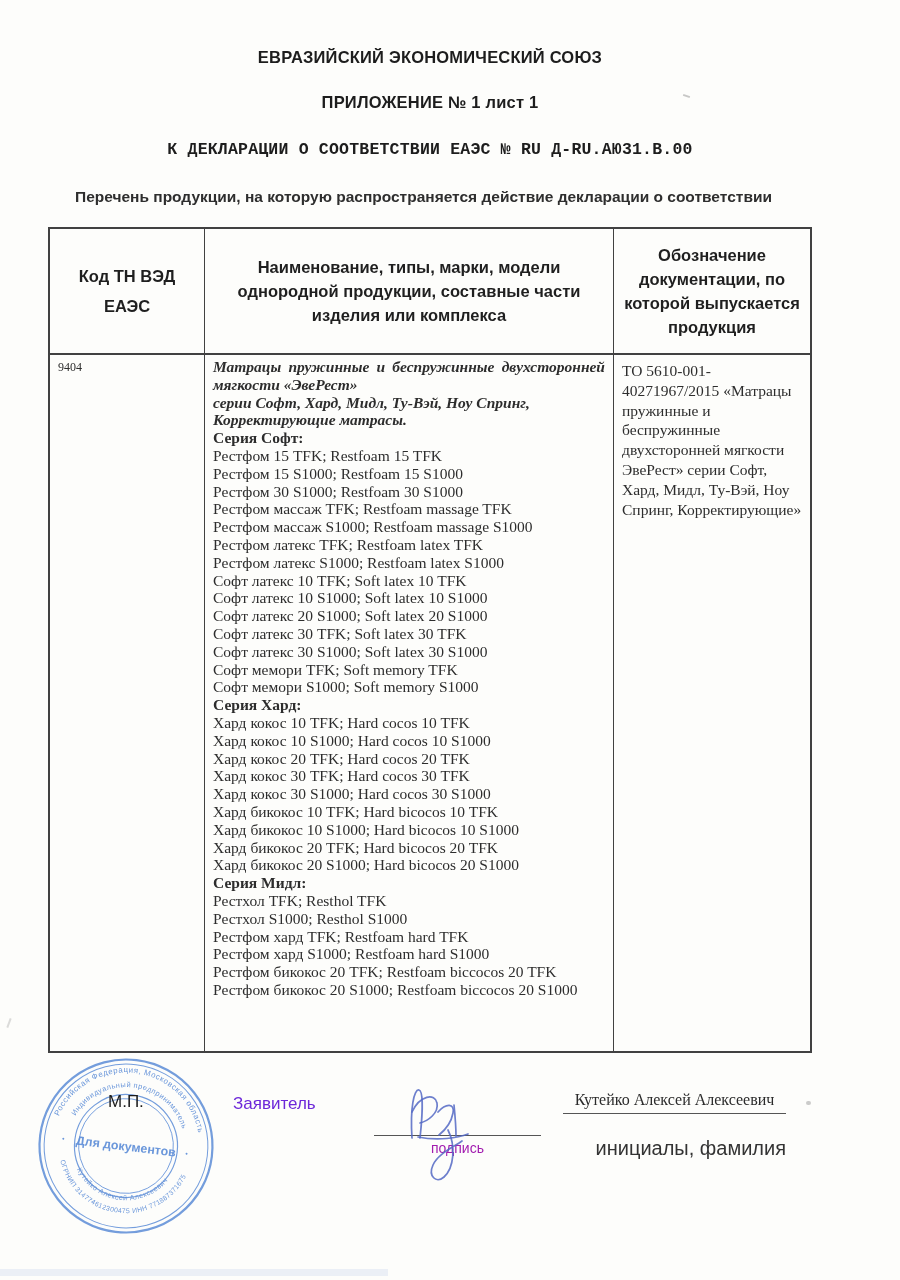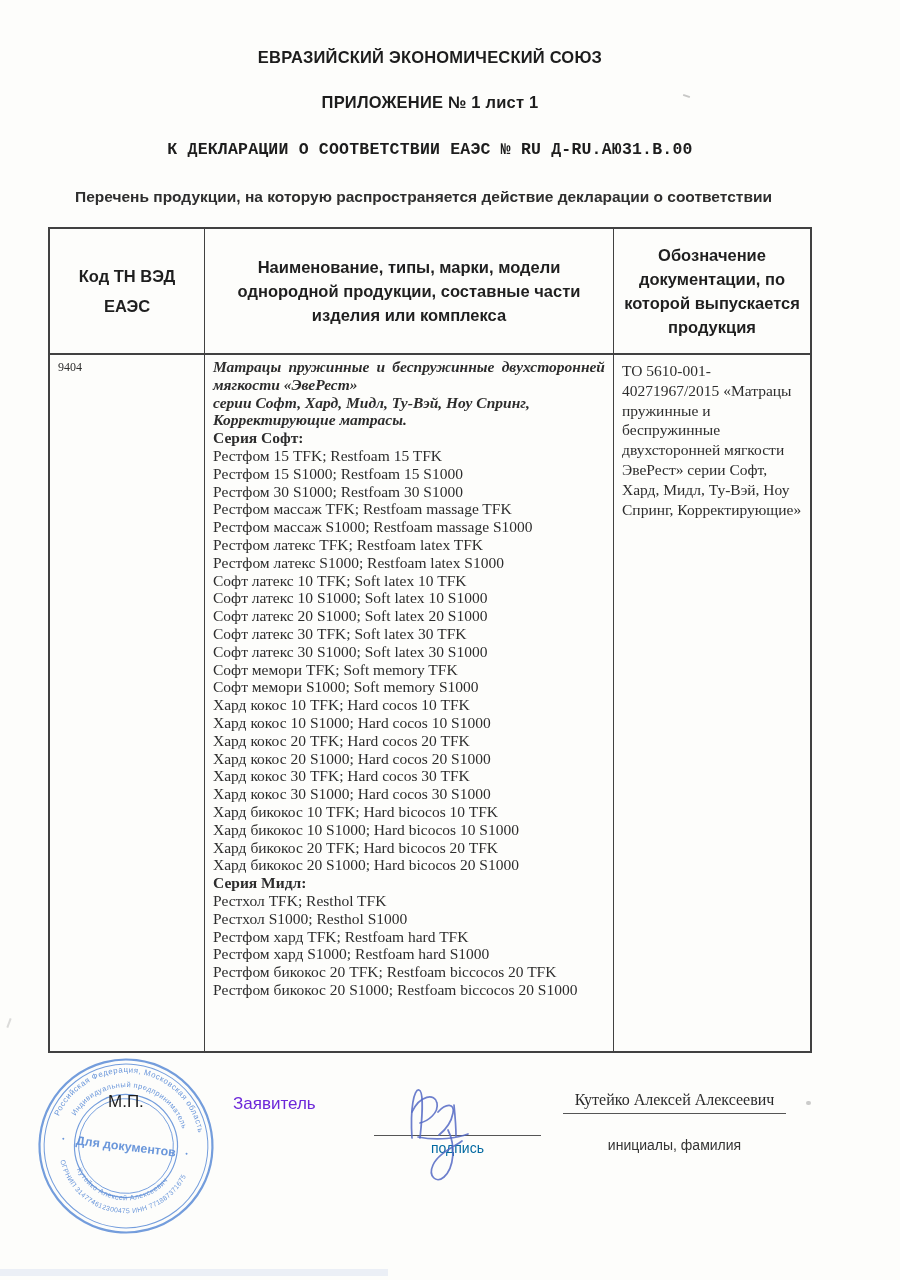--- a/index.html
+++ b/index.html
@@ -37,26 +37,26 @@
   .lead{font-weight:bold;font-style:italic;text-align:justify;}
   .lead.last{text-align:left;}
   .sec-title{font-weight:bold;}
   .docref{line-height:19.8px;padding-top:6px;}
   
   .mp{position:absolute;left:108px;top:1092px;font-size:17px;color:#1c1c1c;z-index:5;}
   .applicant{position:absolute;left:233px;top:1094px;font-size:17px;color:#6d28d9;}
   .sigline{position:absolute;left:374px;top:1097px;width:167px;height:38px;
            border-bottom:1.6px solid #555;}
   .sigcap{position:absolute;left:374px;top:1140px;width:167px;text-align:center;
-          font-size:14px;color:#0369a1;}
+          font-size:14px;color:#a21caf;}
   .nameblock{position:absolute;left:563px;top:1090px;width:223px;text-align:center;
              font-family:"Liberation Serif",serif;font-size:16px;color:#2b2b2b;line-height:20px;
              border-bottom:1.6px solid #555;padding-bottom:3px;}
-  .namecap{position:absolute;left:563px;top:1137px;width:223px;text-align:center;
-           font-size:14px;color:#333;}
+  .namecap{position:absolute;left:563px;top:1137px;width:223px;text-align:right;
+           font-size:20px;color:#333;}
   .stamp{position:absolute;left:34px;top:1054px;width:184px;height:184px;
          transform:rotate(7deg);opacity:.92;z-index:3;}
   .signature{position:absolute;left:398px;top:1080px;z-index:4;}
   .scan-strip{position:absolute;left:0;top:1269px;width:388px;height:7px;
               background:#dfe6f4;opacity:.6;}
   .speck{position:absolute;background:#9a9a9a;opacity:.55;}
   .sp1{left:683px;top:95px;width:7px;height:2px;transform:rotate(18deg);}
   .sp2{left:527px;top:366px;width:5px;height:2px;transform:rotate(-35deg);opacity:.4;}
   .sp3{left:8px;top:1018px;width:2px;height:10px;transform:rotate(20deg);opacity:.35;}
   .sp4{left:806px;top:1101px;width:5px;height:4px;border-radius:2px;opacity:.5;}
@@ -91,24 +91,24 @@
             <div class="item">Рестфом массаж S1000; Restfoam massage S1000</div>
             <div class="item">Рестфом латекс TFK; Restfoam latex TFK</div>
             <div class="item">Рестфом латекс S1000; Restfoam latex S1000</div>
             <div class="item">Софт латекс 10 TFK; Soft latex 10 TFK</div>
             <div class="item">Софт латекс 10 S1000; Soft latex 10 S1000</div>
             <div class="item">Софт латекс 20 S1000; Soft latex 20 S1000</div>
             <div class="item">Софт латекс 30 TFK; Soft latex 30 TFK</div>
             <div class="item">Софт латекс 30 S1000; Soft latex 30 S1000</div>
             <div class="item">Софт мемори TFK; Soft memory TFK</div>
             <div class="item">Софт мемори S1000; Soft memory S1000</div>
+            <div class="sec-title">Серия Хард:</div>
             <div class="item">Хард кокос 10 TFK; Hard cocos 10 TFK</div>
             <div class="item">Хард кокос 10 S1000; Hard cocos 10 S1000</div>
             <div class="item">Хард кокос 20 TFK; Hard cocos 20 TFK</div>
-            <div class="item">Хард кокос 20 S1000; Hard cocos 20 S1000</div>
             <div class="item">Хард кокос 30 TFK; Hard cocos 30 TFK</div>
             <div class="item">Хард кокос 30 S1000; Hard cocos 30 S1000</div>
             <div class="item">Хард бикокос 10 TFK; Hard bicocos 10 TFK</div>
             <div class="item">Хард бикокос 10 S1000; Hard bicocos 10 S1000</div>
             <div class="item">Хард бикокос 20 TFK; Hard bicocos 20 TFK</div>
             <div class="item">Хард бикокос 20 S1000; Hard bicocos 20 S1000</div>
             <div class="sec-title">Серия Мидл:</div>
             <div class="item">Рестхол TFK; Resthol TFK</div>
             <div class="item">Рестхол S1000; Resthol S1000</div>
             <div class="item">Рестфом хард TFK; Restfoam hard TFK</div>

